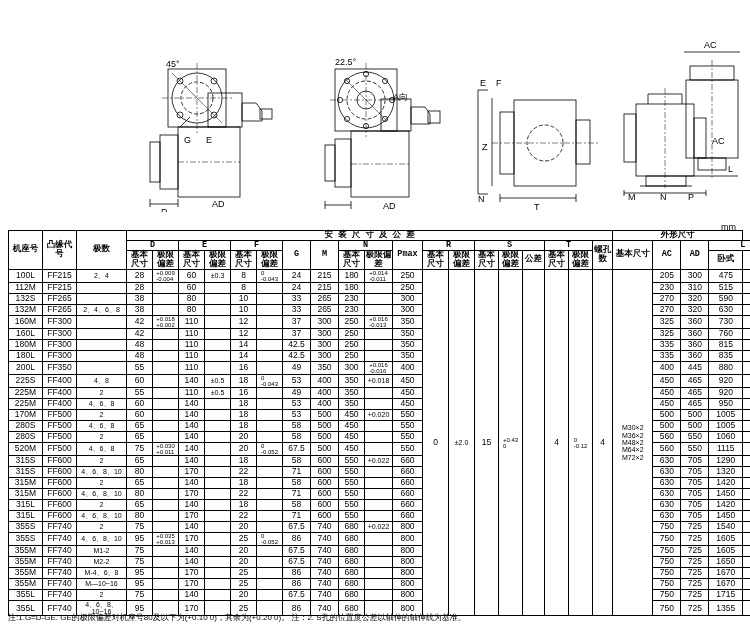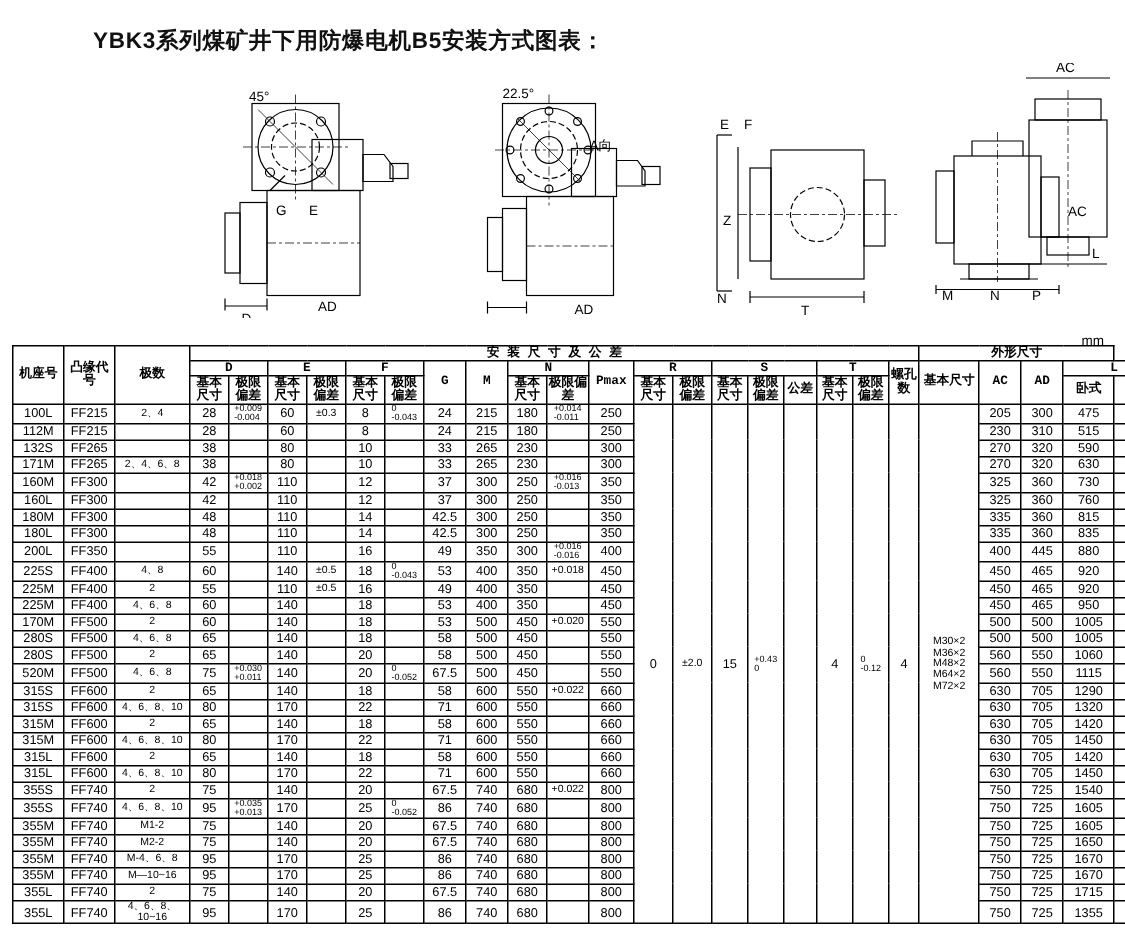--- a/index.html
+++ b/index.html
@@ -16,21 +16,20 @@
   .sm{font-size:7px;}
   .tol{display:inline-block;font-size:6px;line-height:1;vertical-align:middle;text-align:left;}
   .tol span{display:block;}
   .notes{position:absolute;left:8px;top:612px;width:734px;font-size:8px;}
 </style>
 </head>
 <body>
 
 <div class="page">
 
-  <div class="title">YBK3系列煤矿井下用防爆电机B5安装方式图表：</div>
 
   <div class="drawings">
   <svg width="750" height="170" viewBox="0 0 750 170">
     <g stroke="#000" fill="none" stroke-width="0.8">
 
       <g transform="translate(150,5)">
 
         <rect x="18" y="22" width="58" height="58"></rect>
         <circle cx="47" cy="51" r="25"></circle>
         <circle cx="47" cy="51" r="16" stroke-dasharray="4 2"></circle>
@@ -287,21 +286,21 @@
           <td>265</td>
           <td>230</td>
           <td class="sm"></td>
           <td>300</td>
           <td>270</td>
           <td>320</td>
           <td>590</td>
           <td>630</td>
         </tr>
         <tr style="height: 11px;">
-          <td>171M</td>
+          <td>132M</td>
           <td>FF265</td>
           <td class="sm">2、4、6、8</td>
           <td>38</td>
           <td class="sm"></td>
           <td>80</td>
           <td class="sm"></td>
           <td>10</td>
           <td class="sm"></td>
           <td>33</td>
           <td>265</td>
@@ -829,13 +828,16 @@
           <td class="sm"></td>
           <td>800</td>
           <td>750</td>
           <td>725</td>
           <td>1355</td>
           <td>1935</td>
         </tr>
       </tbody>
   </table>
 
+  <div class="notes">
+    <span>注:1.G=D-GE. GE的极限偏差对机座号80及以下为(+0.10 0)，其余为(+0.20 0)。                 注：2. S孔的位置度公差以轴伸的轴伸线为基准。</span>
+  </div>
 </div>
 
 </body></html>

